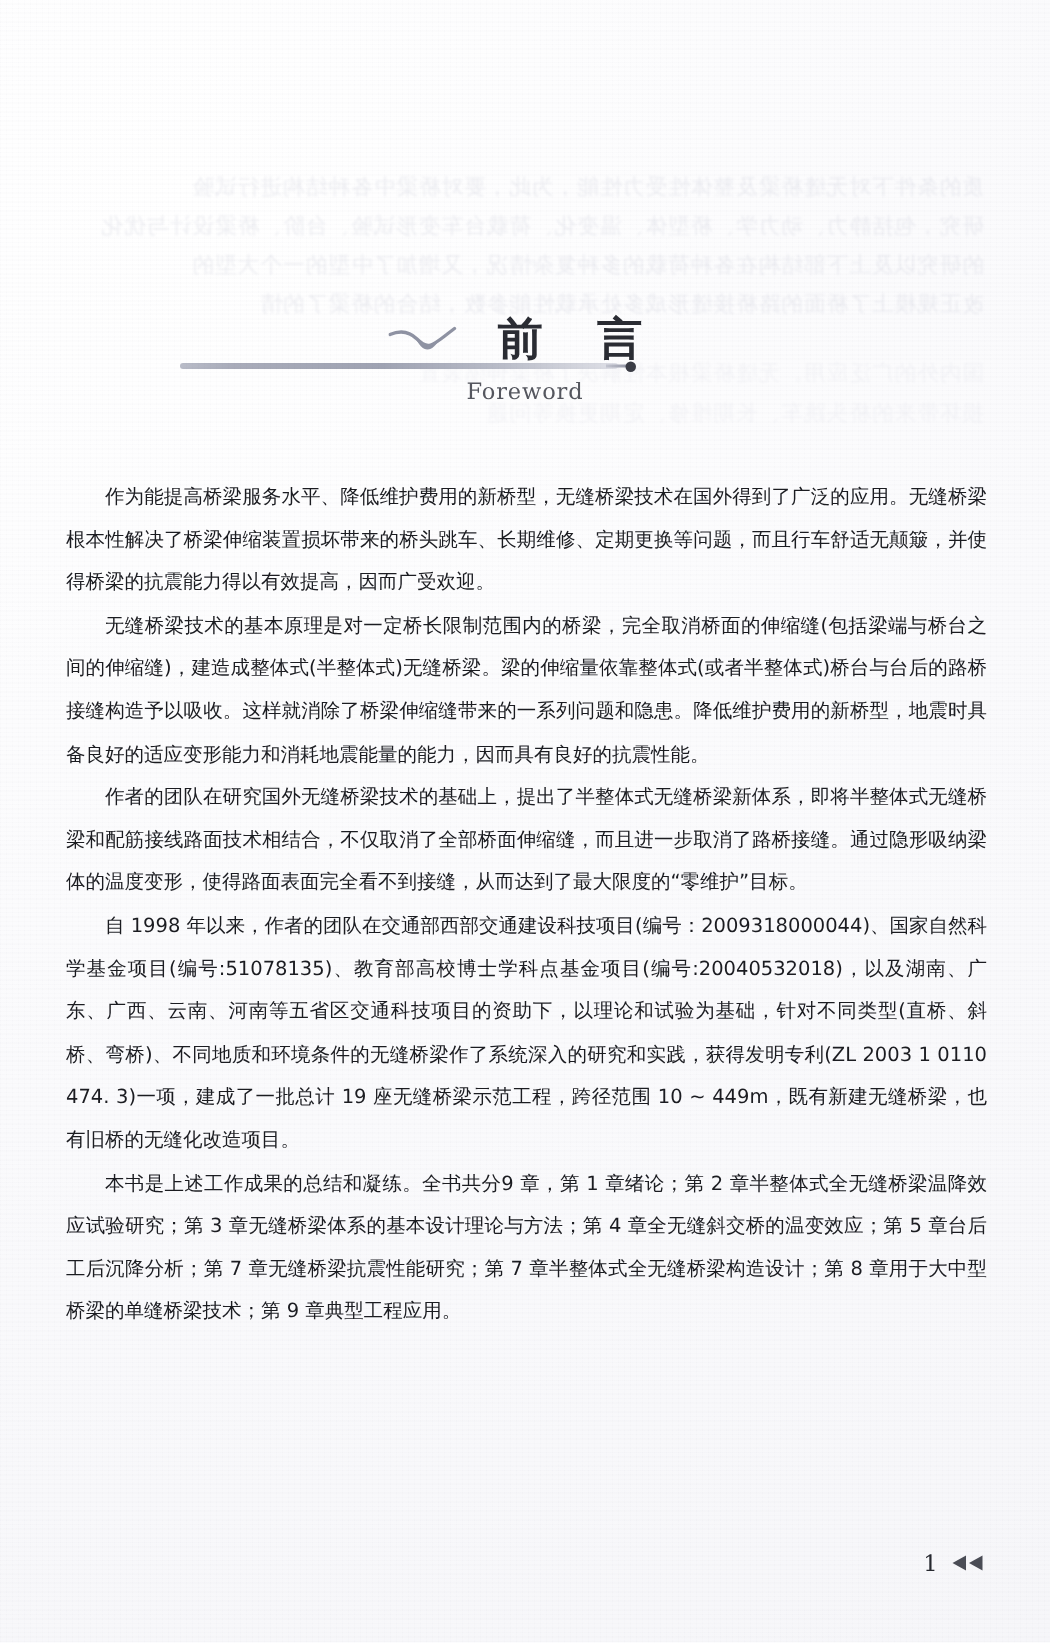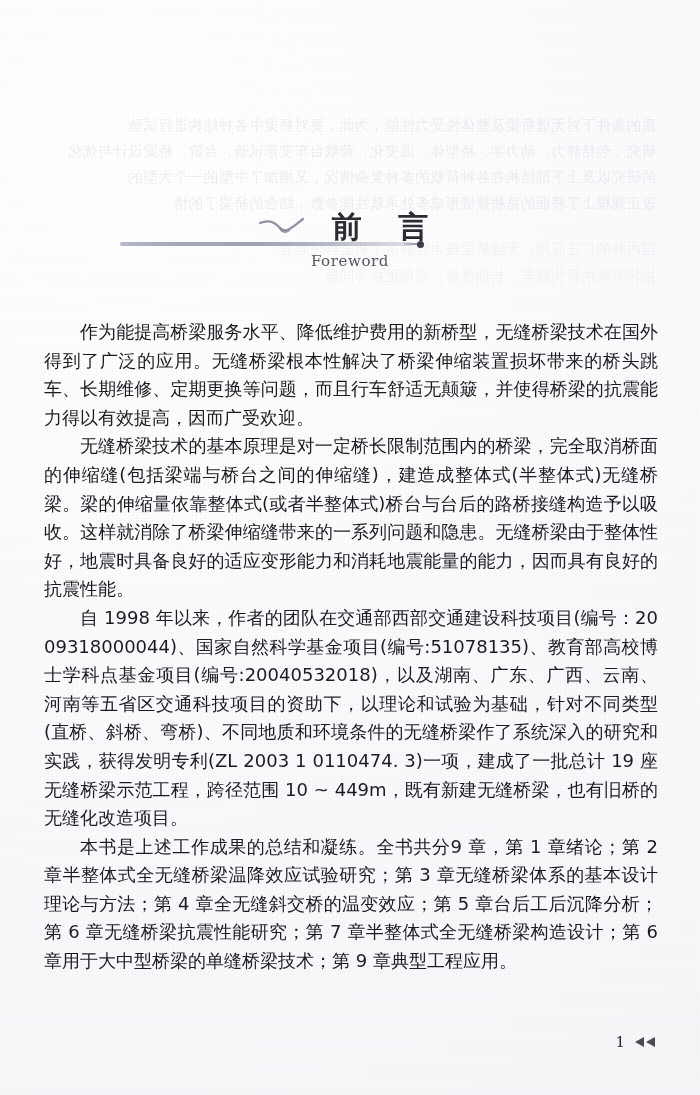--- a/index.html
+++ b/index.html
@@ -139,21 +139,21 @@
   }
 
   
   .body-text {
     position: absolute;
     left: 44px;
     top: 318px;
     width: 614px;
     color: #1b1c21;
     font-family: "DejaVu Sans", "Liberation Sans", sans-serif;
-    font-size: 18px;
+    font-size: 13px;
     line-height: 28.6px;
     text-align: justify;
     text-justify: inter-character;
   }
   .body-text p {
     margin: 0;
     text-indent: 2em;
     word-break: break-all;
   }
 
@@ -207,23 +207,24 @@
       <div class="rule"></div>
       <div class="rule-tail"></div>
       <div class="rule-dot"></div>
     </div>
 
     <div class="subtitle">Foreword</div>
   </div>
 
   <div class="body-text">
     <p>作为能提高桥梁服务水平、降低维护费用的新桥型，无缝桥梁技术在国外得到了广泛的应用。无缝桥梁根本性解决了桥梁伸缩装置损坏带来的桥头跳车、长期维修、定期更换等问题，而且行车舒适无颠簸，并使得桥梁的抗震能力得以有效提高，因而广受欢迎。</p>
-    <p>无缝桥梁技术的基本原理是对一定桥长限制范围内的桥梁，完全取消桥面的伸缩缝(包括梁端与桥台之间的伸缩缝)，建造成整体式(半整体式)无缝桥梁。梁的伸缩量依靠整体式(或者半整体式)桥台与台后的路桥接缝构造予以吸收。这样就消除了桥梁伸缩缝带来的一系列问题和隐患。无缝桥梁由于整体性好，地震时具备良好的适应变形能力和消耗地震能量的能力，因而具有良好的抗震性能。</p>
+    <p>无缝桥梁技术的基本原理是对一定桥长限制范围内的桥梁，完全取消桥面的伸缩缝(包括梁端与桥台之间的伸缩缝)，建造成整体式(半整体式)无缝桥梁。梁的伸缩量依靠整体式(或者半整体式)桥台与台后的路桥接缝构造予以吸收。这样就消除了桥梁伸缩缝带来的一系列问题和隐患。降低维护费用的新桥型，地震时具备良好的适应变形能力和消耗地震能量的能力，因而具有良好的抗震性能。</p>
+    <p>作者的团队在研究国外无缝桥梁技术的基础上，提出了半整体式无缝桥梁新体系，即将半整体式无缝桥梁和配筋接线路面技术相结合，不仅取消了全部桥面伸缩缝，而且进一步取消了路桥接缝。通过隐形吸纳梁体的温度变形，使得路面表面完全看不到接缝，从而达到了最大限度的“零维护”目标。</p>
     <p>自 1998 年以来，作者的团队在交通部西部交通建设科技项目(编号：2009318000044)、国家自然科学基金项目(编号:51078135)、教育部高校博士学科点基金项目(编号:20040532018)，以及湖南、广东、广西、云南、河南等五省区交通科技项目的资助下，以理论和试验为基础，针对不同类型(直桥、斜桥、弯桥)、不同地质和环境条件的无缝桥梁作了系统深入的研究和实践，获得发明专利(ZL 2003 1 0110474. 3)一项，建成了一批总计 19 座无缝桥梁示范工程，跨径范围 10 ~ 449m，既有新建无缝桥梁，也有旧桥的无缝化改造项目。</p>
-    <p>本书是上述工作成果的总结和凝练。全书共分9 章，第 1 章绪论；第 2 章半整体式全无缝桥梁温降效应试验研究；第 3 章无缝桥梁体系的基本设计理论与方法；第 4 章全无缝斜交桥的温变效应；第 5 章台后工后沉降分析；第 6 章无缝桥梁抗震性能研究；第 7 章半整体式全无缝桥梁构造设计；第 6 章用于大中型桥梁的单缝桥梁技术；第 9 章典型工程应用。</p>
+    <p>本书是上述工作成果的总结和凝练。全书共分9 章，第 1 章绪论；第 2 章半整体式全无缝桥梁温降效应试验研究；第 3 章无缝桥梁体系的基本设计理论与方法；第 4 章全无缝斜交桥的温变效应；第 5 章台后工后沉降分析；第 7 章无缝桥梁抗震性能研究；第 7 章半整体式全无缝桥梁构造设计；第 8 章用于大中型桥梁的单缝桥梁技术；第 9 章典型工程应用。</p>
   </div>
 
   <div class="footer">
     <span class="page-num">1</span>
     <svg class="chevrons" viewBox="0 0 22 12">
       <polygon points="10,1 10,11 1,6" fill="#4a4c55"></polygon>
       <polygon points="21,1 21,11 12,6" fill="#4a4c55"></polygon>
     </svg>
   </div>
 

